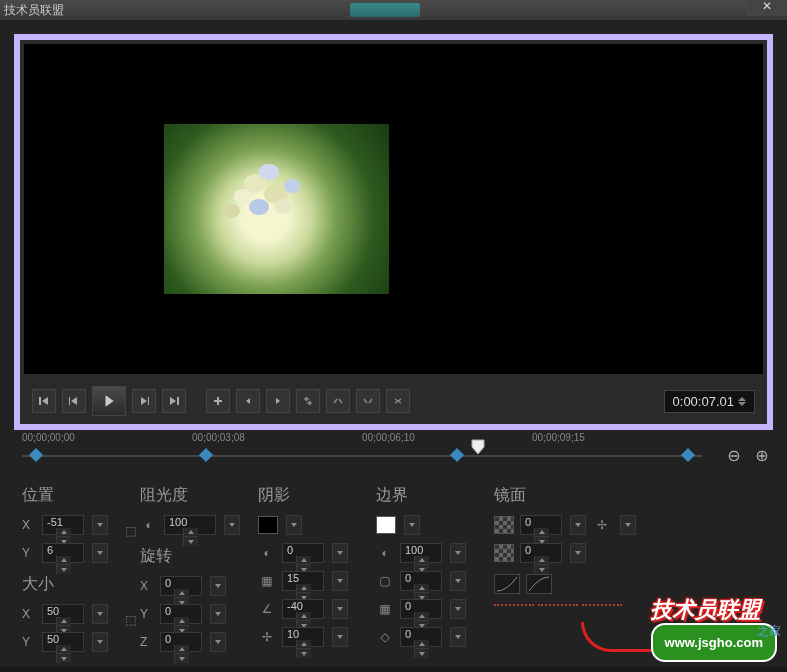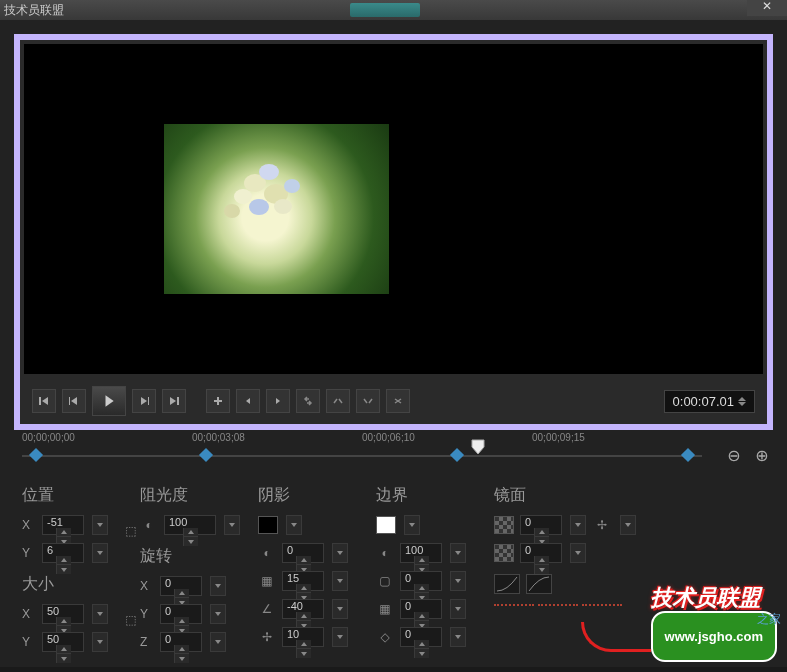--- a/index.html
+++ b/index.html
@@ -60,21 +60,21 @@
 .swatch.none { background: repeating-conic-gradient(#666 0 25%, #333 0 50%) 0 0/8px 8px; }
 .icon-slot { width: 18px; display: flex; justify-content: center; color: #888; }
 .ease-row { display: flex; gap: 6px; margin-top: 4px; }
 .ease-box { width: 26px; height: 20px; border: 1px solid #444; background: #1a1a1a; cursor: pointer; position: relative; }
 .dotline { display: flex; gap: 4px; margin-top: 4px; }
 .dotline span { width: 40px; height: 2px; border-top: 2px dotted #b04030; }
 .move-icon { width: 20px; height: 20px; display: flex; align-items: center; justify-content: center; color: #888; cursor: pointer; }
 
 .watermark { position: absolute; right: 10px; bottom: 10px; z-index: 10; }
 .wm-top { font-size: 22px; font-weight: bold; font-style: italic; color: #fff; text-shadow: 0 0 4px #e02020, 2px 2px 0 #e02020, -1px -1px 0 #e02020; }
-.wm-pill { background: #2a9020; border: 2px solid #fff; border-radius: 14px; padding: 16px 12px; color: #fff; font-size: 13px; font-weight: bold; margin-top: -2px; position: relative; }
+.wm-pill { background: #2a9020; border: 2px solid #fff; border-radius: 14px; padding: 10px 12px; color: #fff; font-size: 13px; font-weight: bold; margin-top: -2px; position: relative; }
 .wm-line { position: absolute; left: -70px; bottom: 10px; width: 70px; height: 30px; border: 3px solid #e02020; border-top: none; border-right: none; border-radius: 0 0 0 40px; }
 </style>
 </head>
 <body>
 
 <div class="titlebar">
   <span>技术员联盟</span>
   <div class="accent"></div>
   <div class="close-btn">✕</div>
 </div>

